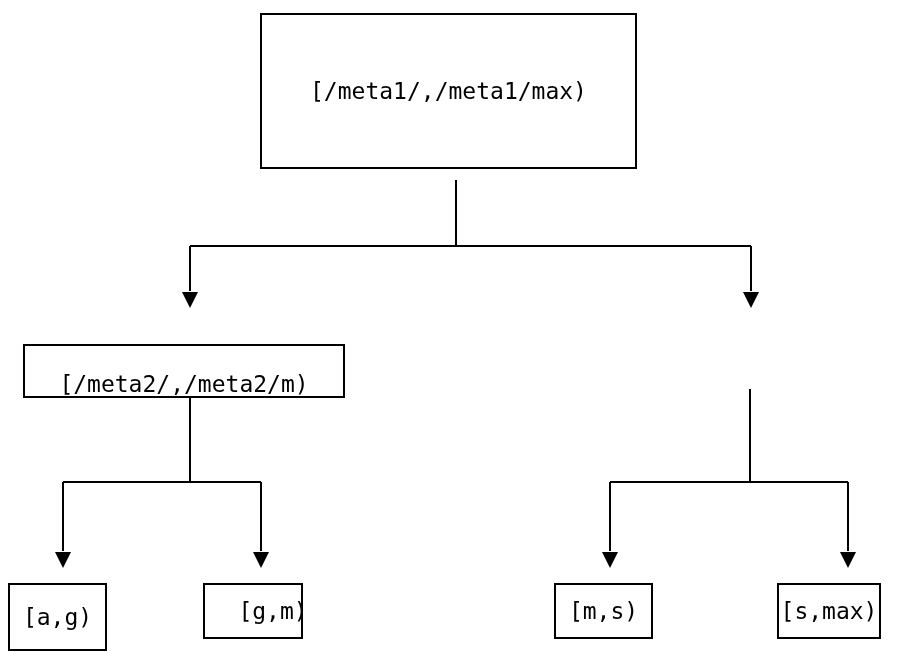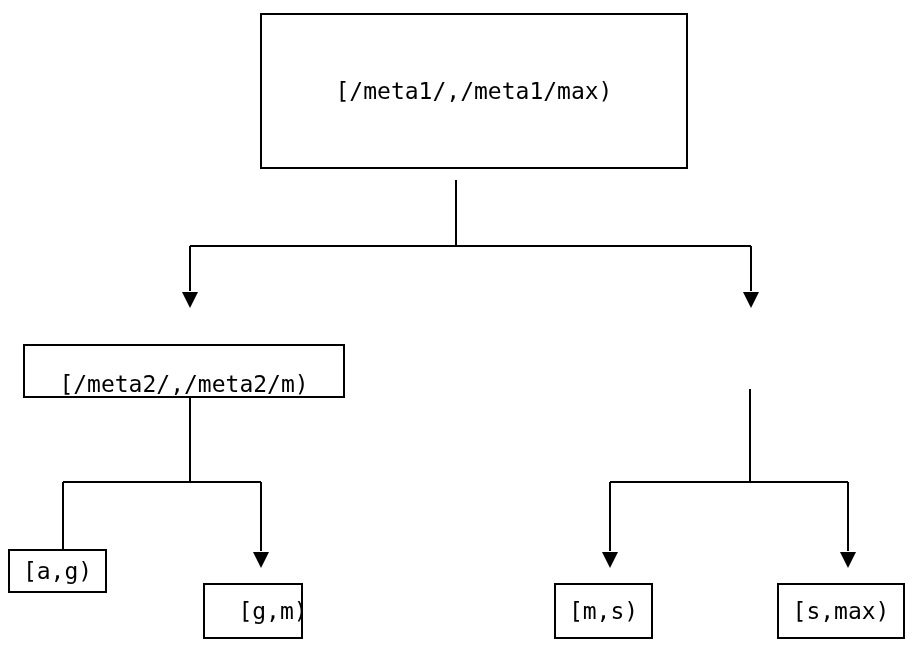--- a/index.html
+++ b/index.html
@@ -37,27 +37,27 @@
     box-sizing: border-box;
     border: 2px solid var(--line, #000000);
     background: var(--background, #ffffff);
     display: flex;
     align-items: center;
     justify-content: center;
     font-size: 23px;
     line-height: 1;
     white-space: pre;
   }
-  .node-root      { left: 260px; top: 13px;  width: 428px; height: 156px; }
+  .node-root      { left: 260px; top: 13px;  width: 377px; height: 156px; }
   .node-mid-left  { left: 23px;  top: 344px; width: 322px; height: 54px; align-items: flex-end; }
   .node-mid-right { left: 582px; top: 324px; width: 321px; height: 54px; }
-  .node-leaf-ag   { left: 8px;   top: 549px; width: 99px;  height: 44px; }
+  .node-leaf-ag   { left: 8px;   top: 583px; width: 99px;  height: 68px; }
   .node-leaf-gm   { left: 203px; top: 583px; width: 100px; height: 56px; padding-left: 40px; }
   .node-leaf-ms   { left: 554px; top: 583px; width: 99px;  height: 56px; justify-content: center; }
-  .node-leaf-smax { left: 777px; top: 583px; width: 128px; height: 56px; }
+  .node-leaf-smax { left: 777px; top: 583px; width: 104px; height: 56px; }
 </style>
 </head>
 <body>
 
 <div class="stage">
 
   <svg class="edges" viewBox="0 0 912 652" xmlns="http://www.w3.org/2000/svg">
 
     <g>
       <path d="M456 180 V246 M190 246 H751 M190 246 V291 M751 246 V291"></path>

